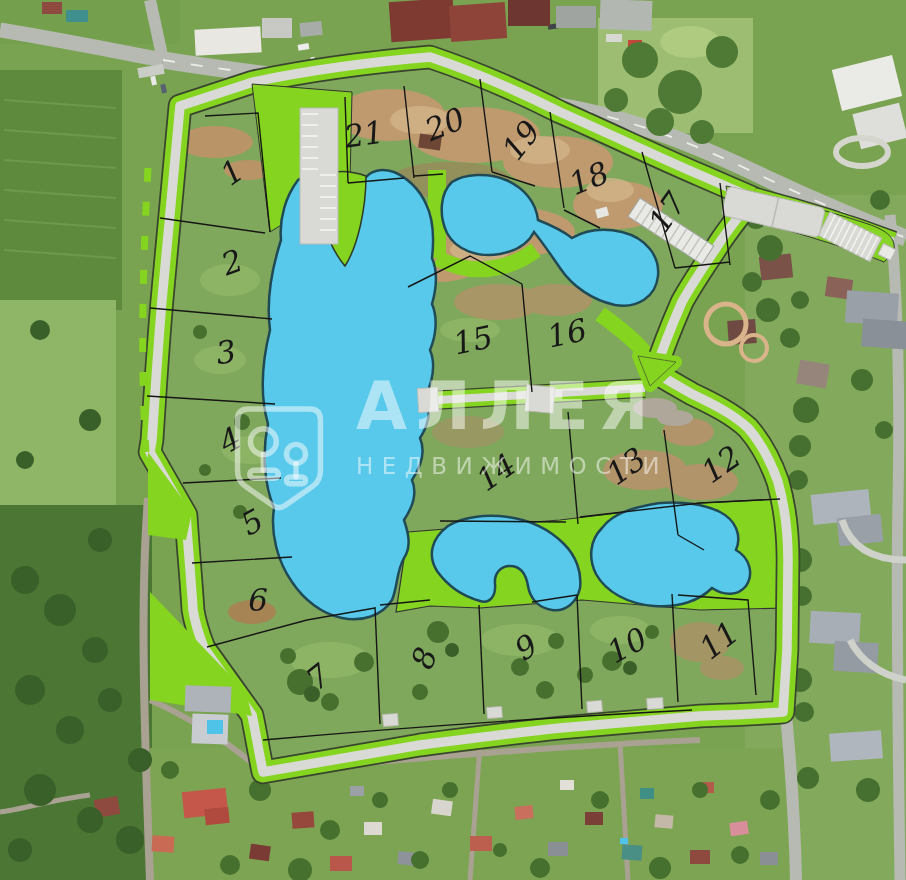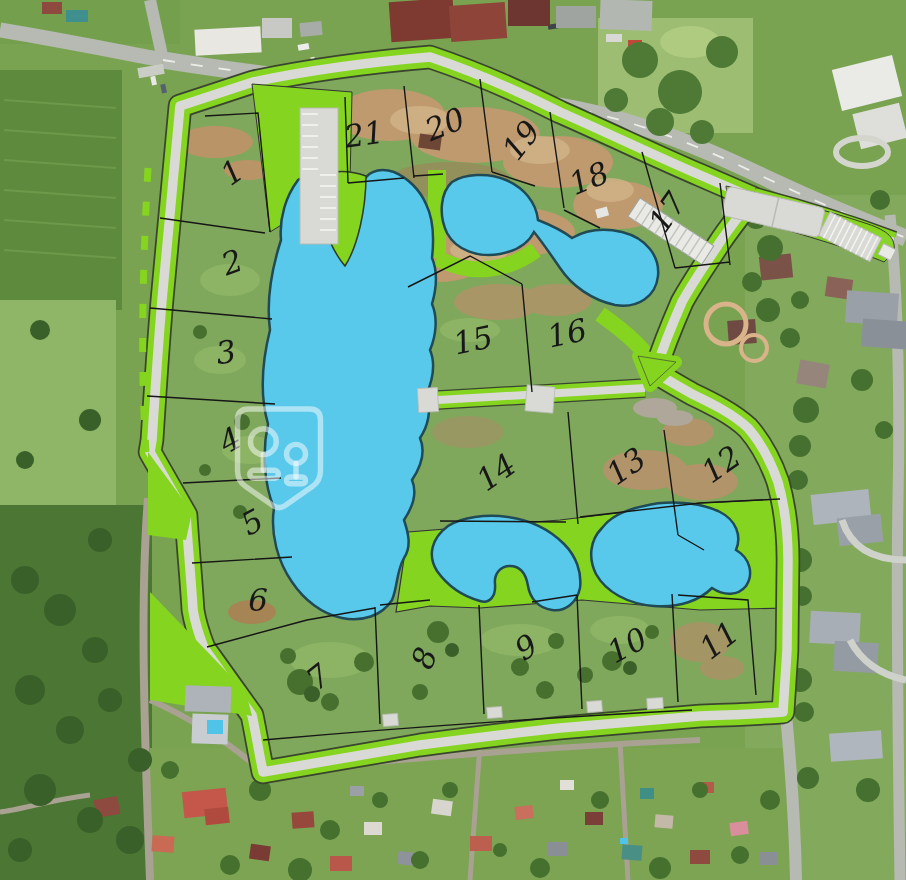--- a/index.html
+++ b/index.html
@@ -418,15 +418,19 @@
 <div class="watermark">
   <svg class="brand-shield" viewBox="0 0 150 175" fill="none" stroke="rgba(255,255,255,0.5)" stroke-width="8" stroke-linecap="round" stroke-linejoin="round">
     <path d="M14,30 Q14,14 30,14 L120,14 Q136,14 136,30 L136,104 Q136,120 124,128 L84,156 Q75,162 66,156 L26,128 Q14,120 14,104 Z"></path>
     <circle cx="52" cy="62" r="19"></circle>
     <line x1="52" y1="81" x2="52" y2="104"></line>
     <rect x="32" y="104" width="42" height="12" rx="6"></rect>
     <circle cx="100" cy="80" r="14"></circle>
     <line x1="100" y1="94" x2="100" y2="114"></line>
     <rect x="86" y="114" width="28" height="10" rx="5"></rect>
   </svg>
+  <div class="brand-text">
+    <div class="brand-title">АЛЛЕЯ</div>
+    <div class="brand-subtitle">НЕДВИЖИМОСТИ</div>
+  </div>
 </div>
 
 </div>
 
 </body></html>

